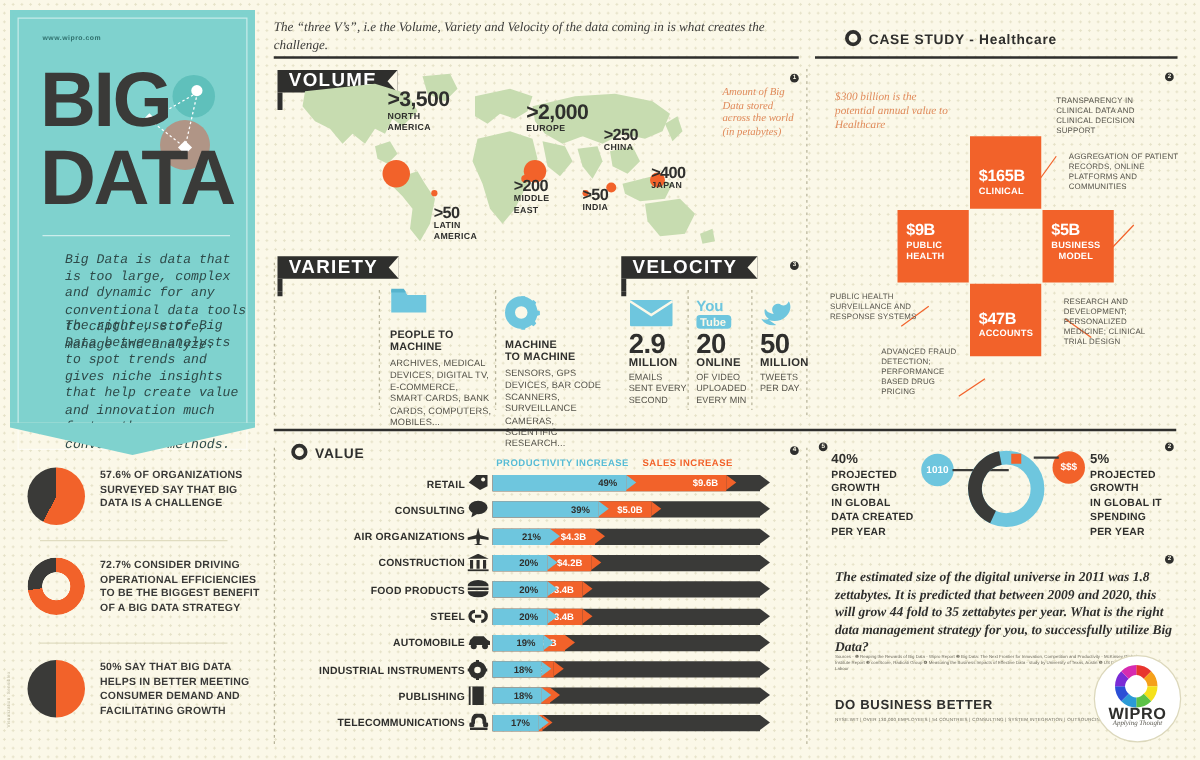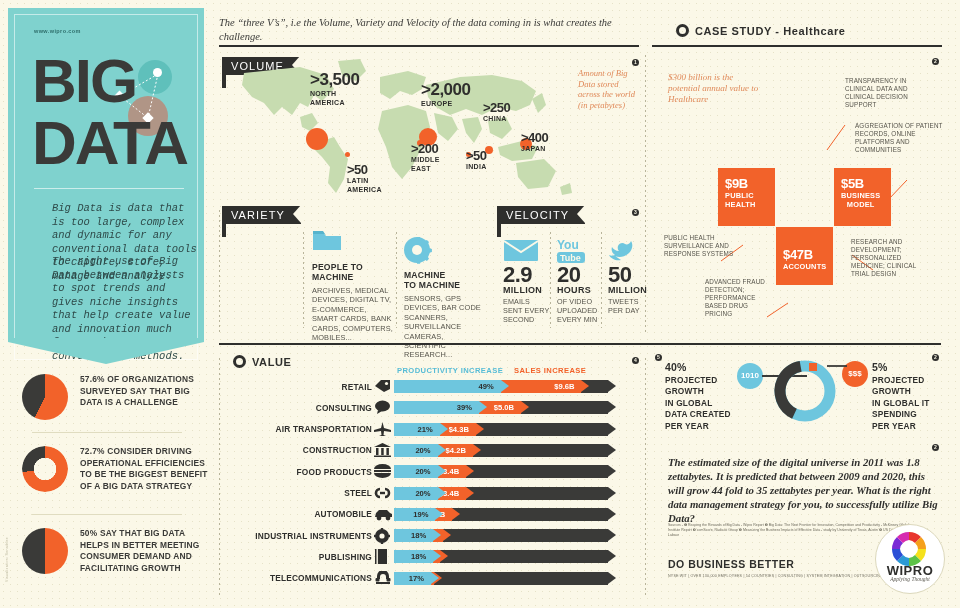--- a/index.html
+++ b/index.html
@@ -70,21 +70,21 @@
   .sidevert{
     position:absolute;left:-28px;top:545px;width:70px;
     transform:rotate(-90deg);transform-origin:center;
     font-size:3.6px;color:#b9b59a;letter-spacing:.3px;
   }
 
   
   .ribbon{position:absolute;height:18px;}
   .ribbon .rib-body{
     position:relative;height:18px;background:#2f2f2d;color:#fff;
-    font-size:11px;font-weight:normal;letter-spacing:1.1px;
+    font-size:15px;font-weight:bold;letter-spacing:1.1px;
     padding:0 16px 0 9px;line-height:18px;display:inline-block;
   }
   .ribbon .rib-notch{
     position:absolute;right:0;top:0;width:0;height:0;
     border-top:9px solid transparent;border-bottom:9px solid transparent;
     border-right:8px solid #fbf8e8;
   }
   .ribbon .rib-tail{
     position:absolute;left:0;top:18px;width:4px;height:10px;background:#2f2f2d;
   }
@@ -394,21 +394,21 @@
 
   <div class="velcol" style="left:557px;top:238px;width:48px;">
     <div style="height:26px;">
       <svg width="36" height="26" viewBox="0 0 36 26">
         <text x="0" y="11" font-family="Liberation Sans, sans-serif" font-size="12" font-weight="bold" fill="#6ec6de">You</text>
         <rect x="0" y="14" width="28" height="11" rx="3" fill="#6ec6de"></rect>
         <text x="3" y="23" font-family="Liberation Sans, sans-serif" font-size="9" font-weight="bold" fill="#fbf8e8">Tube</text>
       </svg>
     </div>
     <div class="bignum">20</div>
-    <div class="unit">HOURS</div>
+    <div class="unit">ONLINE</div>
     <div class="desc">OF VIDEO<br>UPLOADED<br>EVERY MIN</div>
   </div>
   <div class="vdots" style="left:601px;top:232px;height:96px;"></div>
 
   <div class="velcol" style="left:608px;top:238px;width:48px;">
     <div style="height:26px;">
       <svg width="32" height="26" viewBox="0 0 32 26">
         <path d="M4,16 C8,20 16,20 21,15 C25,11 25,6 23,3 C22,6 19,7 17,6 C15,4 11,5 10,8 C9,11 11,13 11,13 C8,13 5,11 4,9 C3,12 4,15 7,17 C5,18 3,18 1,17 C3,21 8,23 13,22" fill="#6ec6de"></path>
       </svg>
     </div>
@@ -421,20 +421,24 @@
   <div class="csnote">$300 billion is the potential annual value to Healthcare</div>
 
   <svg style="position:absolute;left:645px;top:55px;width:315px;height:280px;">
     <line x1="182" y1="95" x2="200" y2="70" stroke="#f2622a" stroke-width="1"></line>
     <line x1="243" y1="145" x2="262" y2="125" stroke="#f2622a" stroke-width="1"></line>
     <line x1="76" y1="206" x2="98" y2="190" stroke="#f2622a" stroke-width="1"></line>
     <line x1="122" y1="262" x2="143" y2="248" stroke="#f2622a" stroke-width="1"></line>
     <line x1="228" y1="215" x2="207" y2="200" stroke="#f2622a" stroke-width="1"></line>
   </svg>
 
+  <div class="cscell" style="left:776px;top:109px;width:57px;height:58px;">
+    <div class="amt" style="position:absolute;left:7px;top:24px;">$165B</div>
+    <div class="lab" style="position:absolute;left:7px;top:39px;">CLINICAL</div>
+  </div>
   <div class="cscell" style="left:718px;top:168px;width:57px;height:58px;">
     <div class="amt" style="position:absolute;left:7px;top:8px;">$9B</div>
     <div class="lab" style="position:absolute;left:7px;top:23px;">PUBLIC<br>HEALTH</div>
   </div>
   <div class="cscell" style="left:834px;top:168px;width:57px;height:58px;">
     <div class="amt" style="position:absolute;left:7px;top:8px;">$5B</div>
     <div class="lab" style="position:absolute;left:7px;top:23px;text-align:center;">BUSINESS<br>MODEL</div>
   </div>
   <div class="cscell" style="left:776px;top:227px;width:57px;height:58px;">
     <div class="amt" style="position:absolute;left:7px;top:20px;">$47B</div>
@@ -499,21 +503,21 @@
         <div class="arrowtip" style="left: 214px; border-left: 8px solid rgb(58, 58, 56);"></div>
         <div class="seg" style="left: 0px; width: 127.02px; background: rgb(242, 98, 42);">
           <span class="segtxt" style="color: rgb(255, 255, 255);">$5.0B</span>
         </div>
         <div class="arrowtip" style="left: 127.02px; border-left: 8px solid rgb(242, 98, 42);"></div>
         <div class="seg" style="left: 0px; width: 85.02px; background: rgb(110, 198, 222);">
           <span class="segtxt" style="color: rgb(47, 47, 45);">39%</span>
         </div>
         <div class="arrowtip" style="left: 85.02px; border-left: 8px solid rgb(110, 198, 222);"></div>
       </div>
-      <div class="rowlbl" style="left: 240px; width: 132px; top: 424.1px;">AIR TRANSPORTATION</div>
+      <div class="rowlbl" style="left: 240px; width: 132px; top: 424.1px;">AIR ORGANIZATIONS</div>
       <div class="rowicon" style="left: 374px; top: 421.6px;"><svg width="17" height="14" viewBox="0 0 17 14">
           <path d="M8.5,0 L10,6 L17,8 L17,10 L10,9 L9.5,13 L12,14 L12,15 L8.5,14.5 L5,15 L5,14 L7.5,13 L7,9 L0,10 L0,8 L7,6 Z" fill="#2f2f2d"></path>
         </svg></div>
       <div class="barrow" style="left: 394px; top: 422.6px; width: 222px;">
         <div class="seg" style="left: 0px; width: 214px; background: rgb(58, 58, 56);"></div>
         <div class="arrowtip" style="left: 214px; border-left: 8px solid rgb(58, 58, 56);"></div>
         <div class="seg" style="left: 0px; width: 81.9px; background: rgb(242, 98, 42);">
           <span class="segtxt" style="color: rgb(255, 255, 255);">$4.3B</span>
         </div>
         <div class="arrowtip" style="left: 81.9px; border-left: 8px solid rgb(242, 98, 42);"></div>

